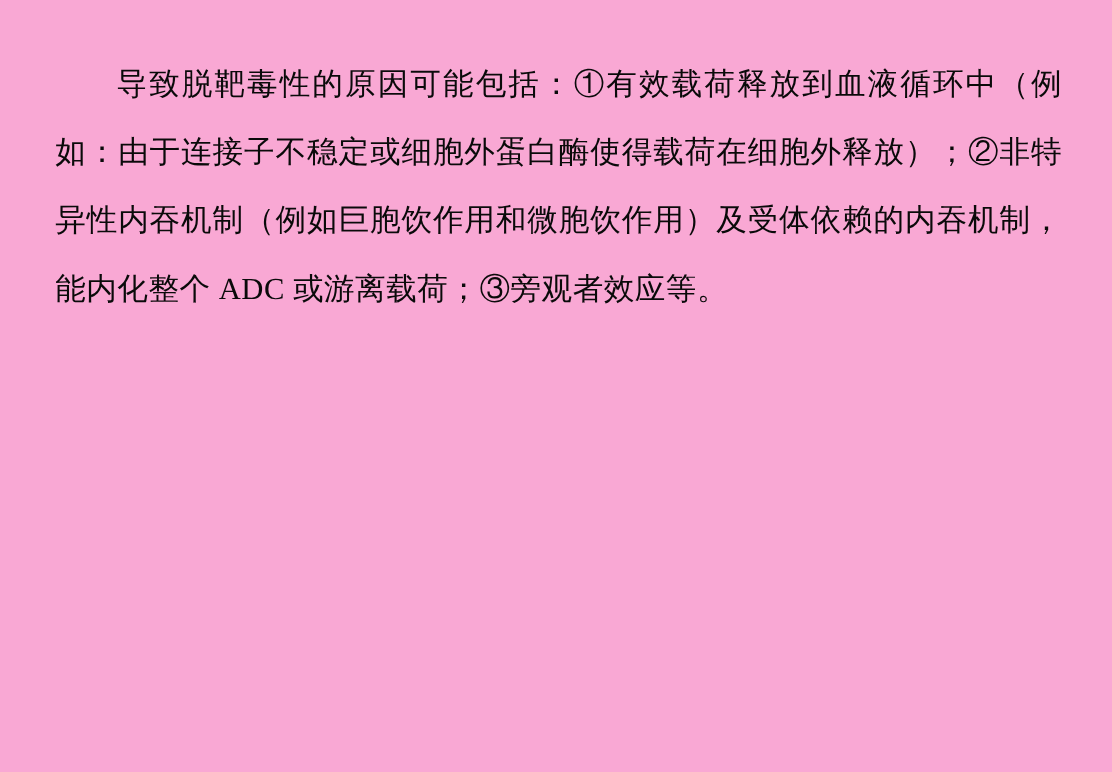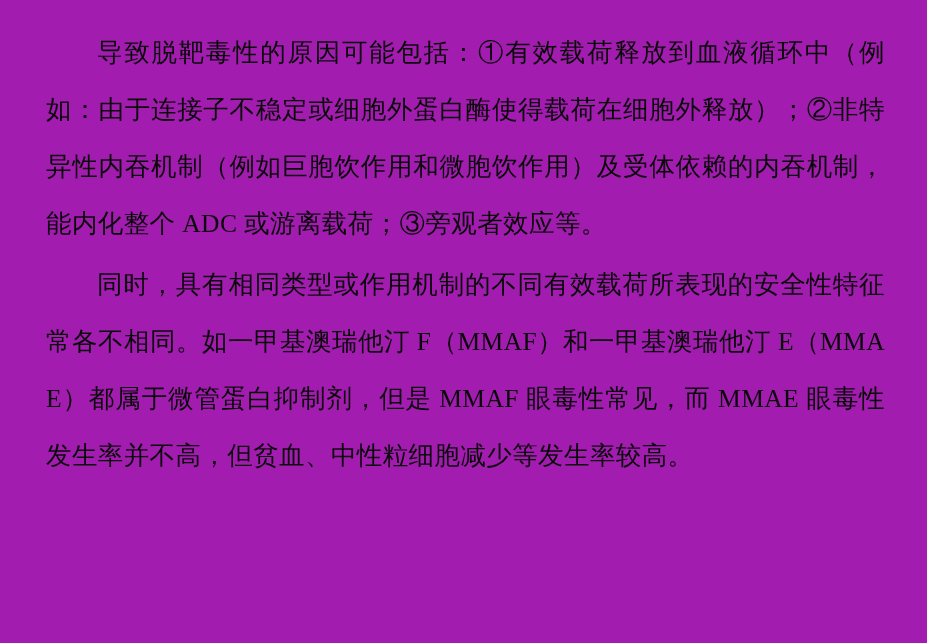--- a/index.html
+++ b/index.html
@@ -11,22 +11,22 @@
     height: 643px;
     background: #ffffff;
     font-family: "Liberation Serif", "DejaVu Serif", serif;
     color: #000000;
     overflow: hidden;
   }
   .page {
     box-sizing: border-box;
     width: 927px;
     height: 643px;
-    padding: 24px 42px 10px 46px;
-    background: #a21caf;
+    padding: 41px 42px 10px 46px;
+    background: #f9a8d4;
   }
   .doc-body {
     display: block;
   }
   p.para {
     margin: 0 0 0 0;
     font-size: 25.5px;
     line-height: 57px;
     text-align: justify;
     text-align-last: left;
@@ -39,15 +39,14 @@
   p.para + p.para {
     margin-top: 4px;
   }
 </style>
 </head>
 <body>
 
 <div class="page">
   <div class="doc-body">
     <p class="para">导致脱靶毒性的原因可能包括：①有效载荷释放到血液循环中（例如：由于连接子不稳定或细胞外蛋白酶使得载荷在细胞外释放）；②非特异性内吞机制（例如巨胞饮作用和微胞饮作用）及受体依赖的内吞机制，能内化整个 ADC 或游离载荷；③旁观者效应等。</p>
-    <p class="para">同时，具有相同类型或作用机制的不同有效载荷所表现的安全性特征常各不相同。如一甲基澳瑞他汀 F（MMAF）和一甲基澳瑞他汀 E（MMAE）都属于微管蛋白抑制剂，但是 MMAF 眼毒性常见，而 MMAE 眼毒性发生率并不高，但贫血、中性粒细胞减少等发生率较高。</p>
   </div>
 </div>
 
 </body></html>

